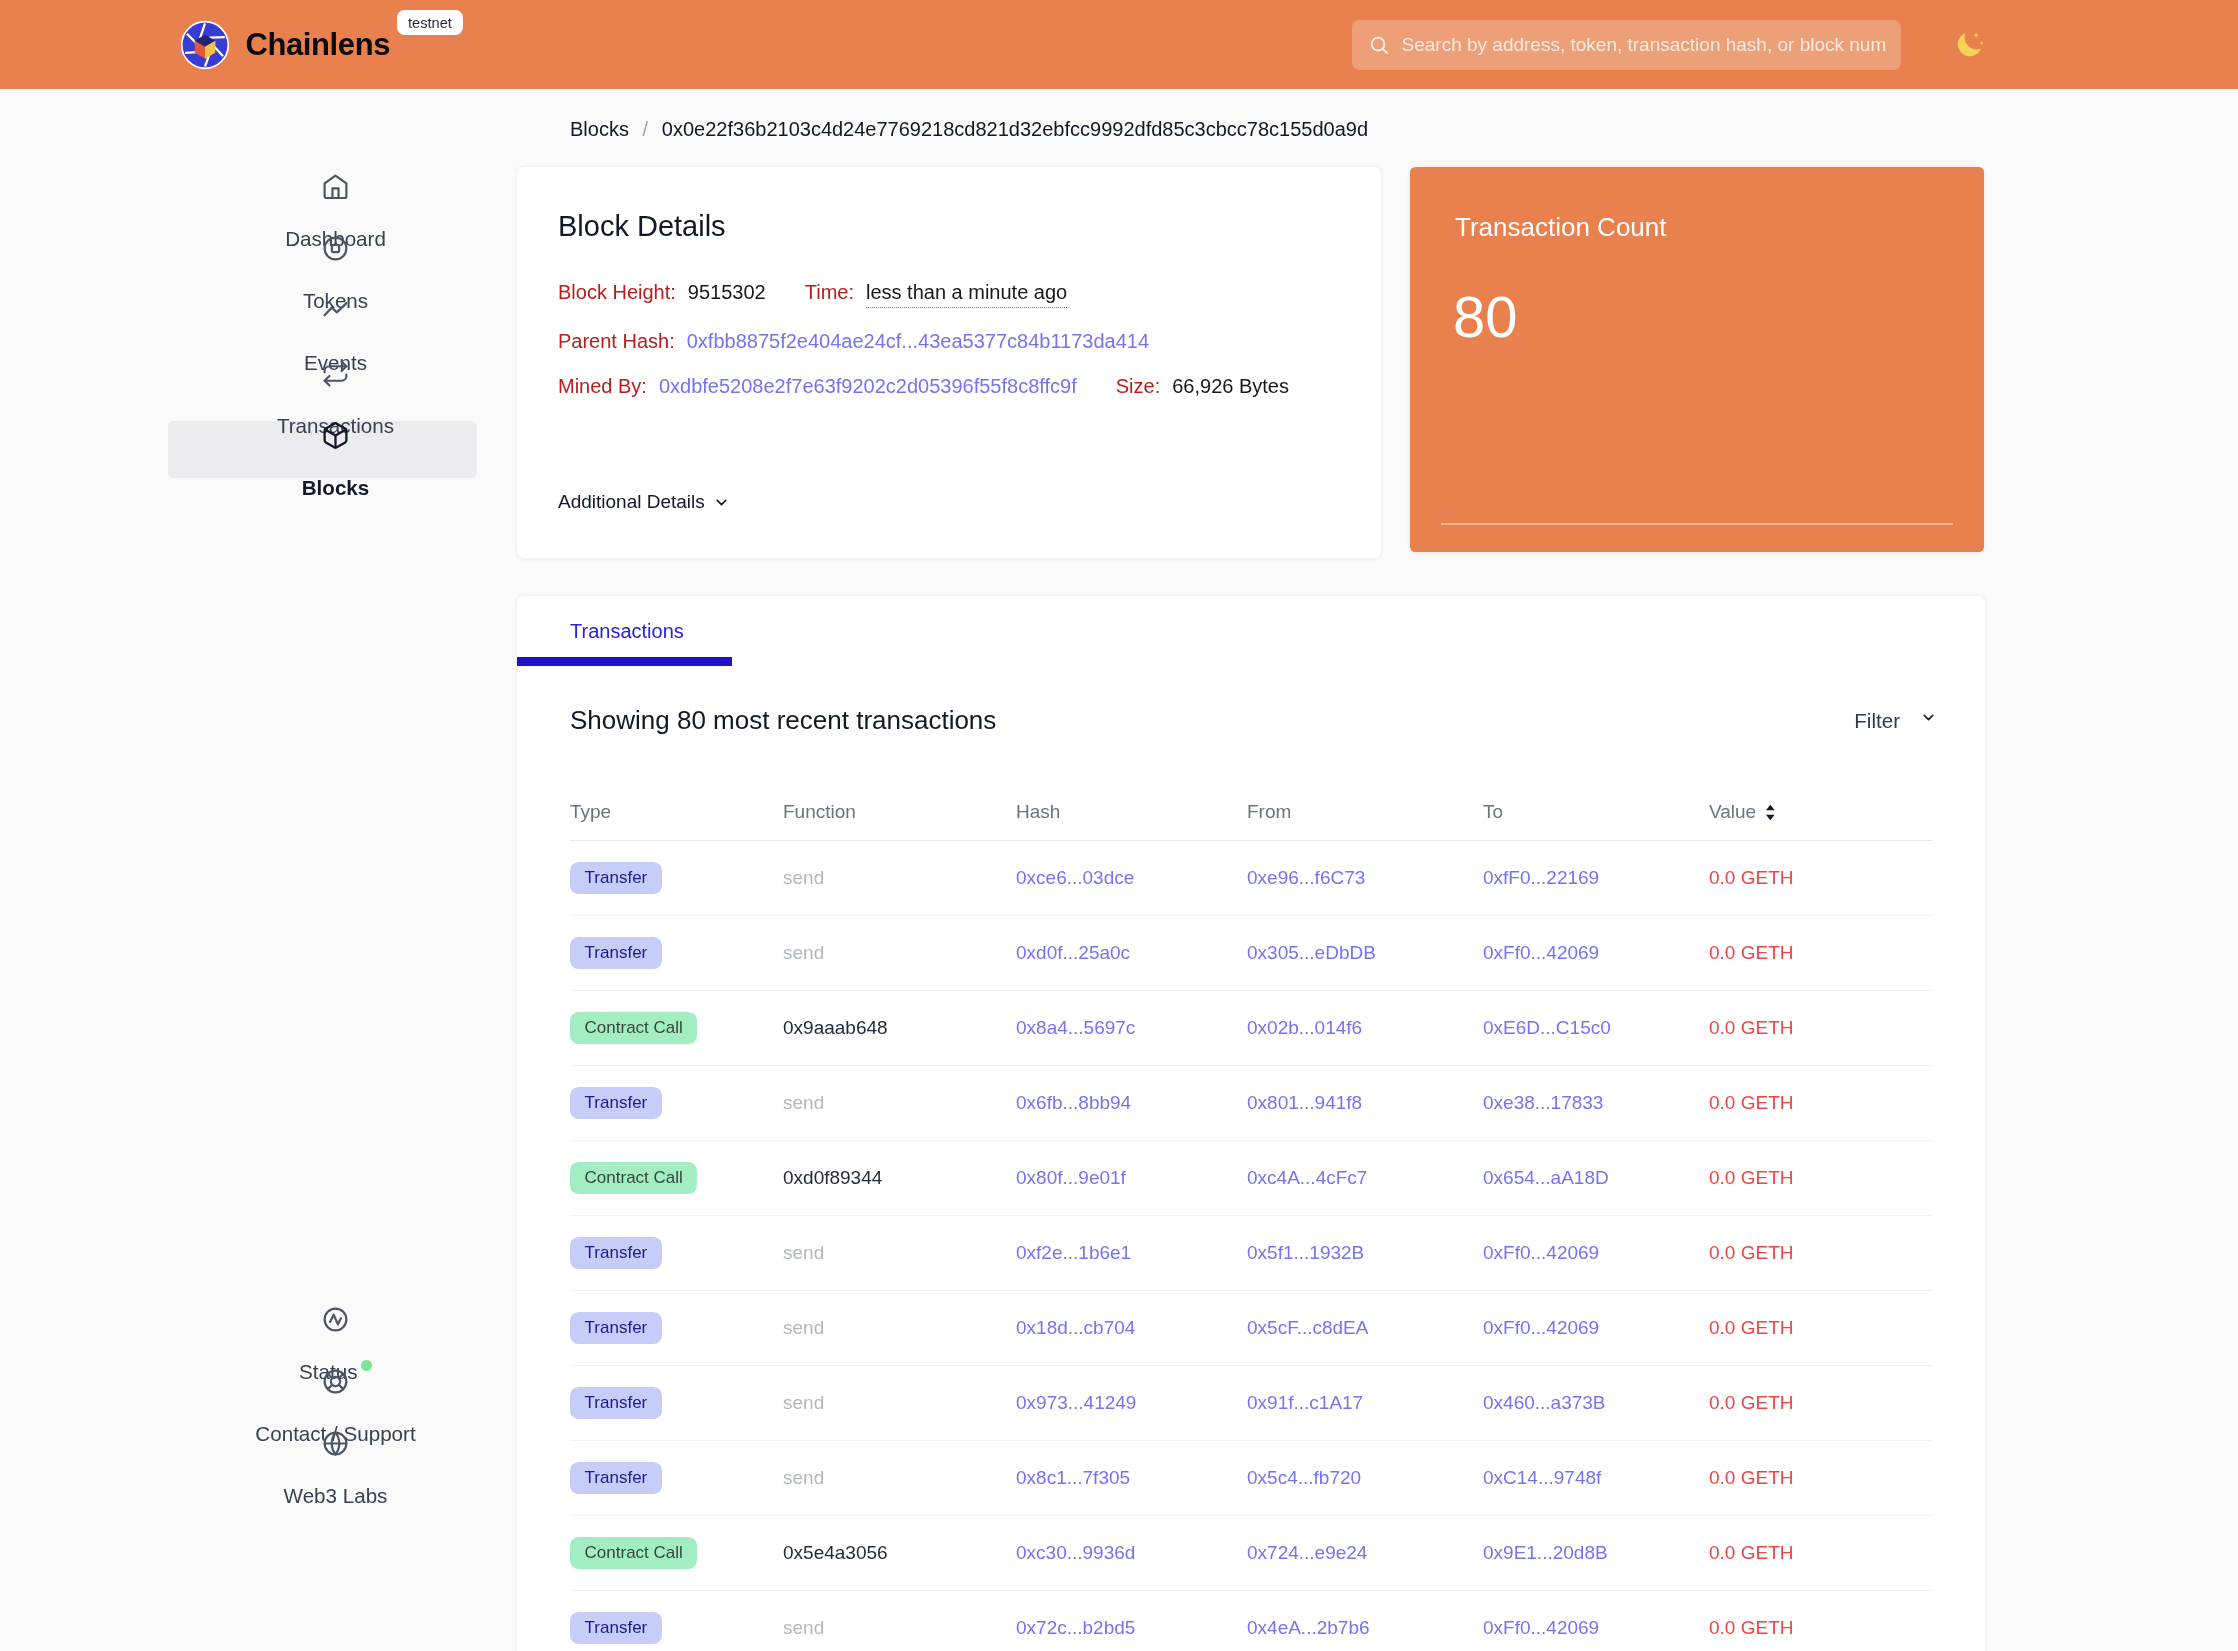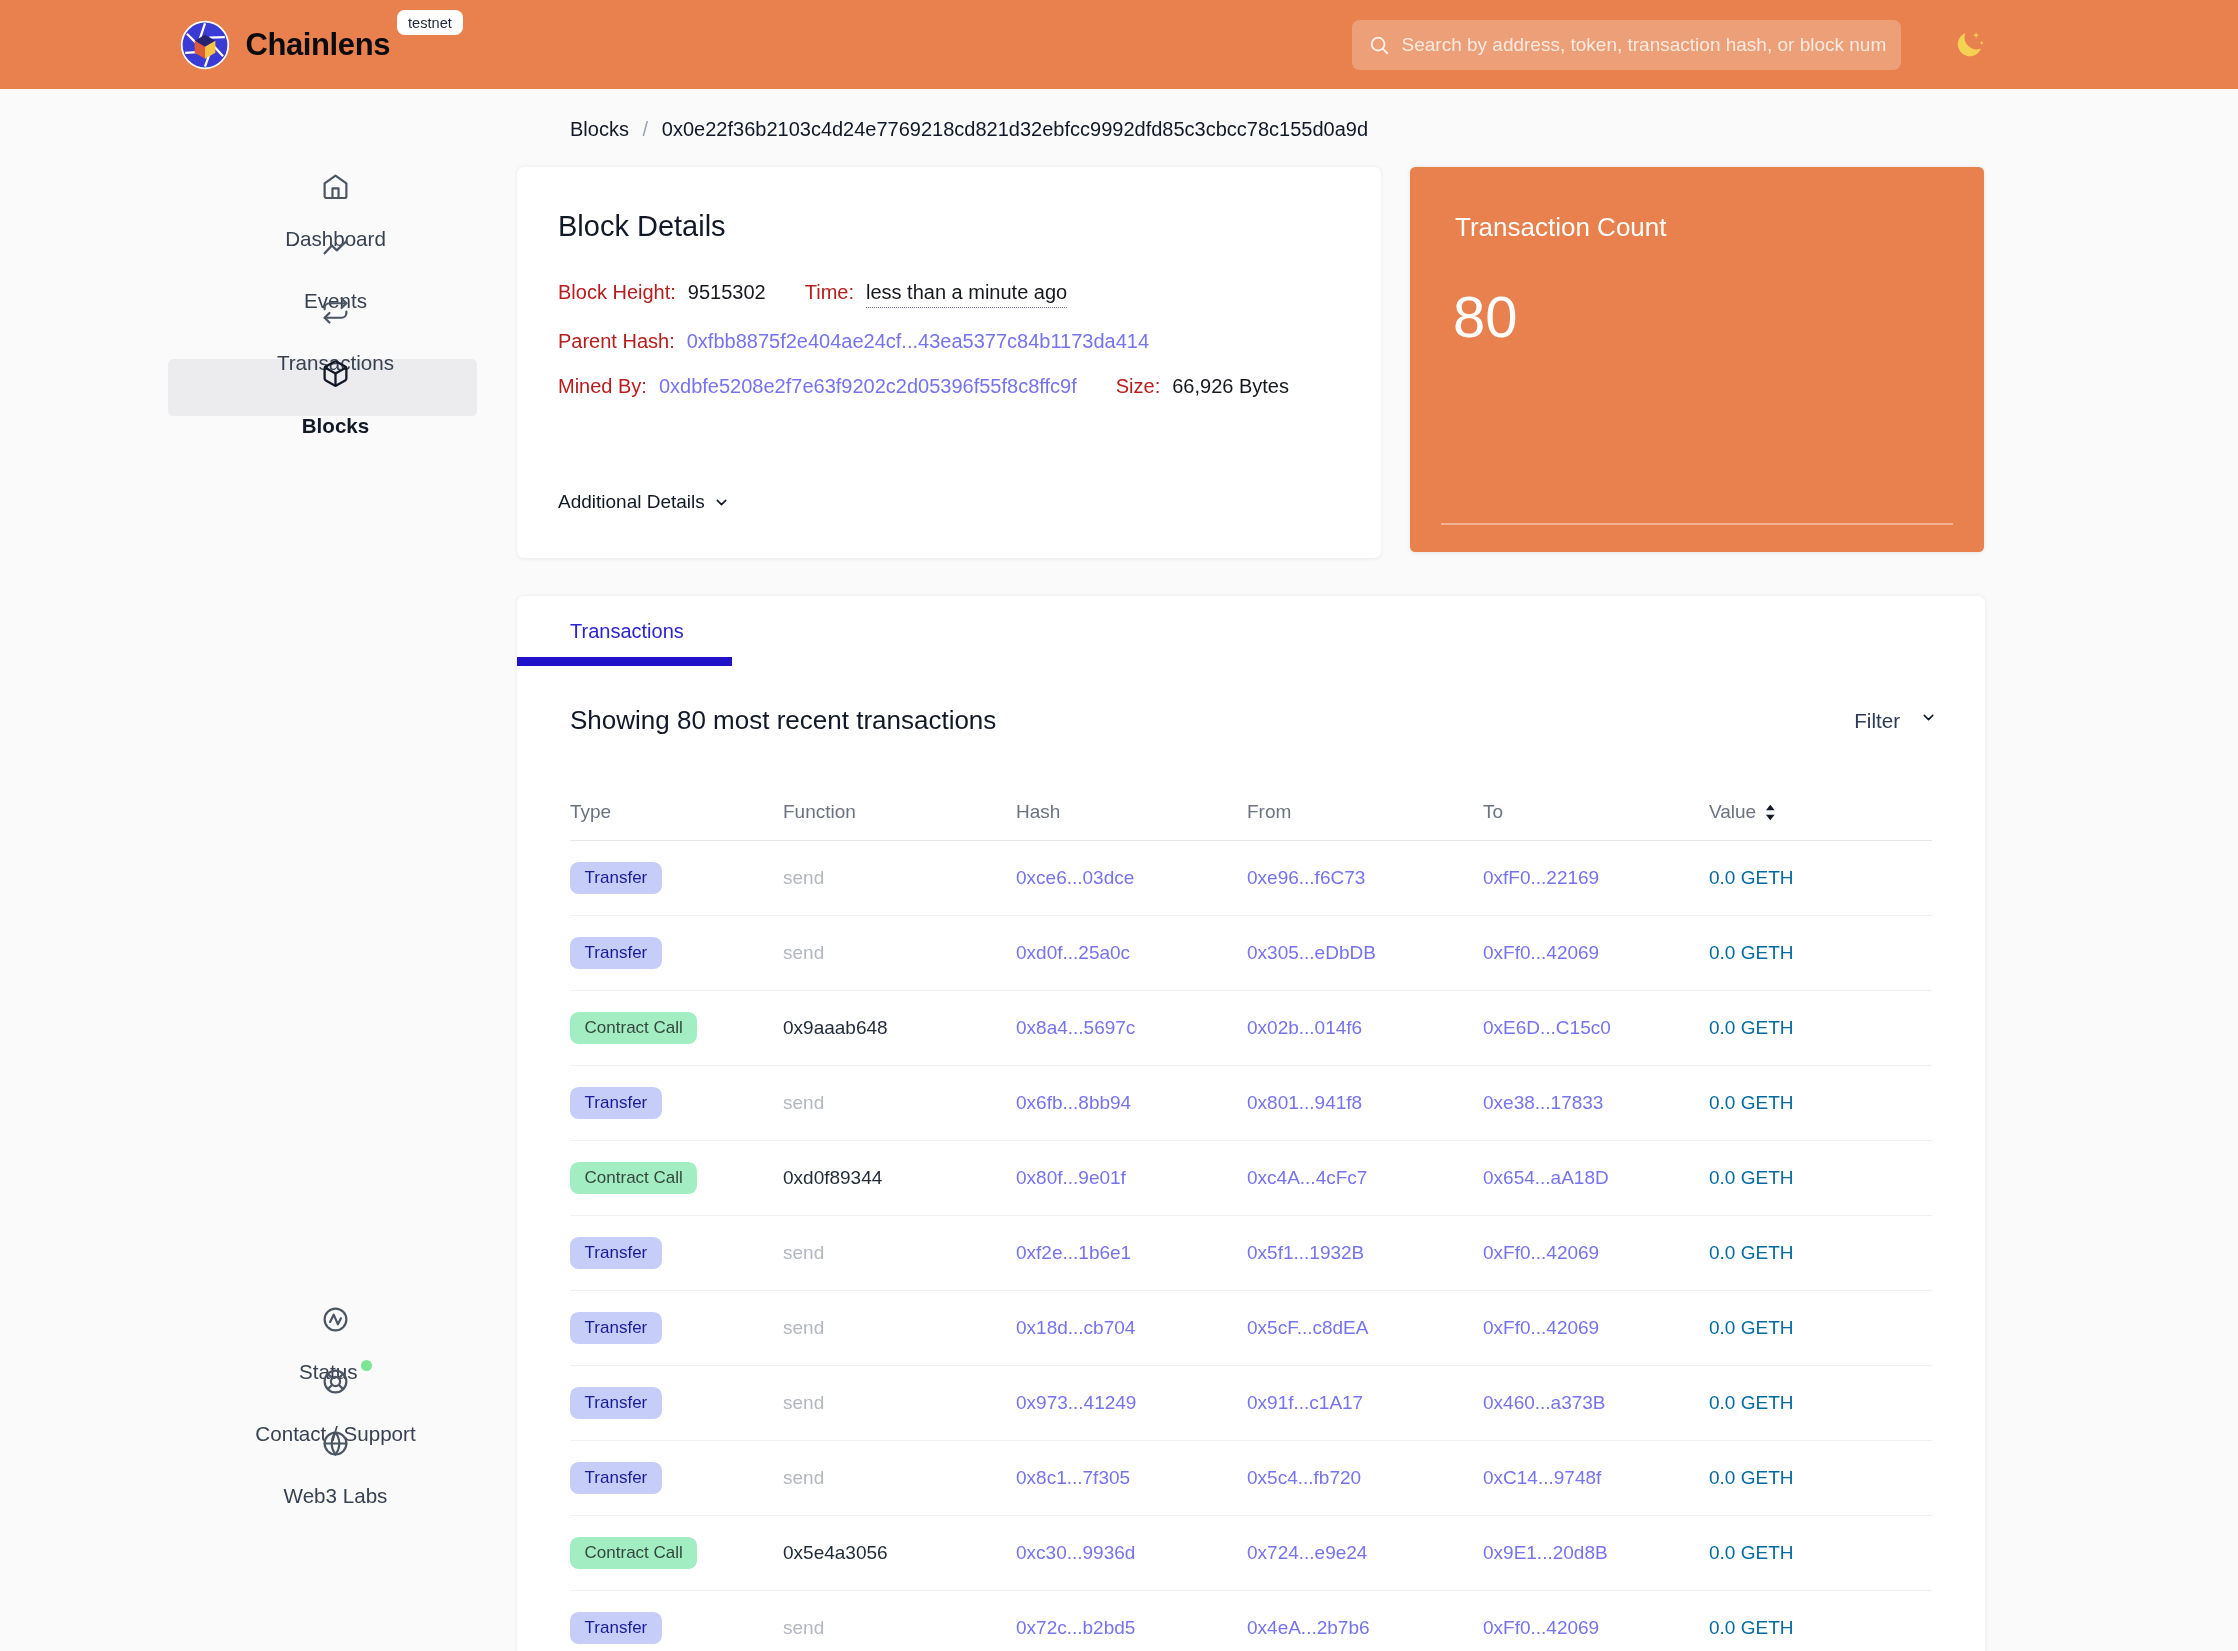--- a/index.html
+++ b/index.html
@@ -88,21 +88,21 @@
   .sort-icn { color:#111827; display:flex; cursor:pointer; }
   .trow { height:75px; border-bottom:0.9px solid #F0F1F3; font-size:19px; }
   .badge {
     display:inline-block; font-size:17px; padding:6px 14.6px; border-radius:8.6px; font-weight:500;
   }
   .badge-transfer { background:#C5CDF8; color:#1B1B97; }
   .badge-contract { background:#A2EEC2; color:#35463E; }
   .fn { color:#1F2937; }
   .fn.muted { color:#B3B7BF; }
   .cell-link { color:#7673EF; cursor:pointer; }
-  .val { color:#0369a1; }
+  .val { color:#ef4444; }
 </style>
 </head>
 <body>
 
 <div class="page">
 
   <div class="header">
     <div class="brand">
       <span style="display:flex;">
         <svg width="50" height="50" viewBox="0 0 58 58">
@@ -147,20 +147,29 @@
 
   <div class="sidebar">
     <div class="side-item">
       <span class="icn">
         <svg width="29" height="29" viewBox="0 0 24 24" fill="none" stroke="currentColor" stroke-width="1.8" stroke-linecap="round" stroke-linejoin="round">
           <path d="M3 9.5 12 3l9 6.5V20a1.5 1.5 0 0 1-1.5 1.5h-15A1.5 1.5 0 0 1 3 20Z"></path>
             <path d="M9.5 21.5v-8h5v8"></path>
         </svg>
       </span>
       <span class="lbl">Dashboard</span>
+    </div>
+    <div class="side-item">
+      <span class="icn">
+        <svg width="29" height="29" viewBox="0 0 24 24" fill="none" stroke="currentColor" stroke-width="1.8">
+          <circle cx="12" cy="12" r="9"></circle>
+            <rect x="9" y="9" width="6" height="6" rx="1.4"></rect>
+        </svg>
+      </span>
+      <span class="lbl">Tokens</span>
     </div>
     <div class="side-item">
       <span class="icn">
         <svg width="29" height="29" viewBox="0 0 24 24" fill="none" stroke="currentColor" stroke-width="1.9" stroke-linecap="round" stroke-linejoin="round">
           <polyline points="3 16 9 9.5 13 13.5 21 6"></polyline>
         </svg>
       </span>
       <span class="lbl">Events</span>
     </div>
     <div class="side-item">

